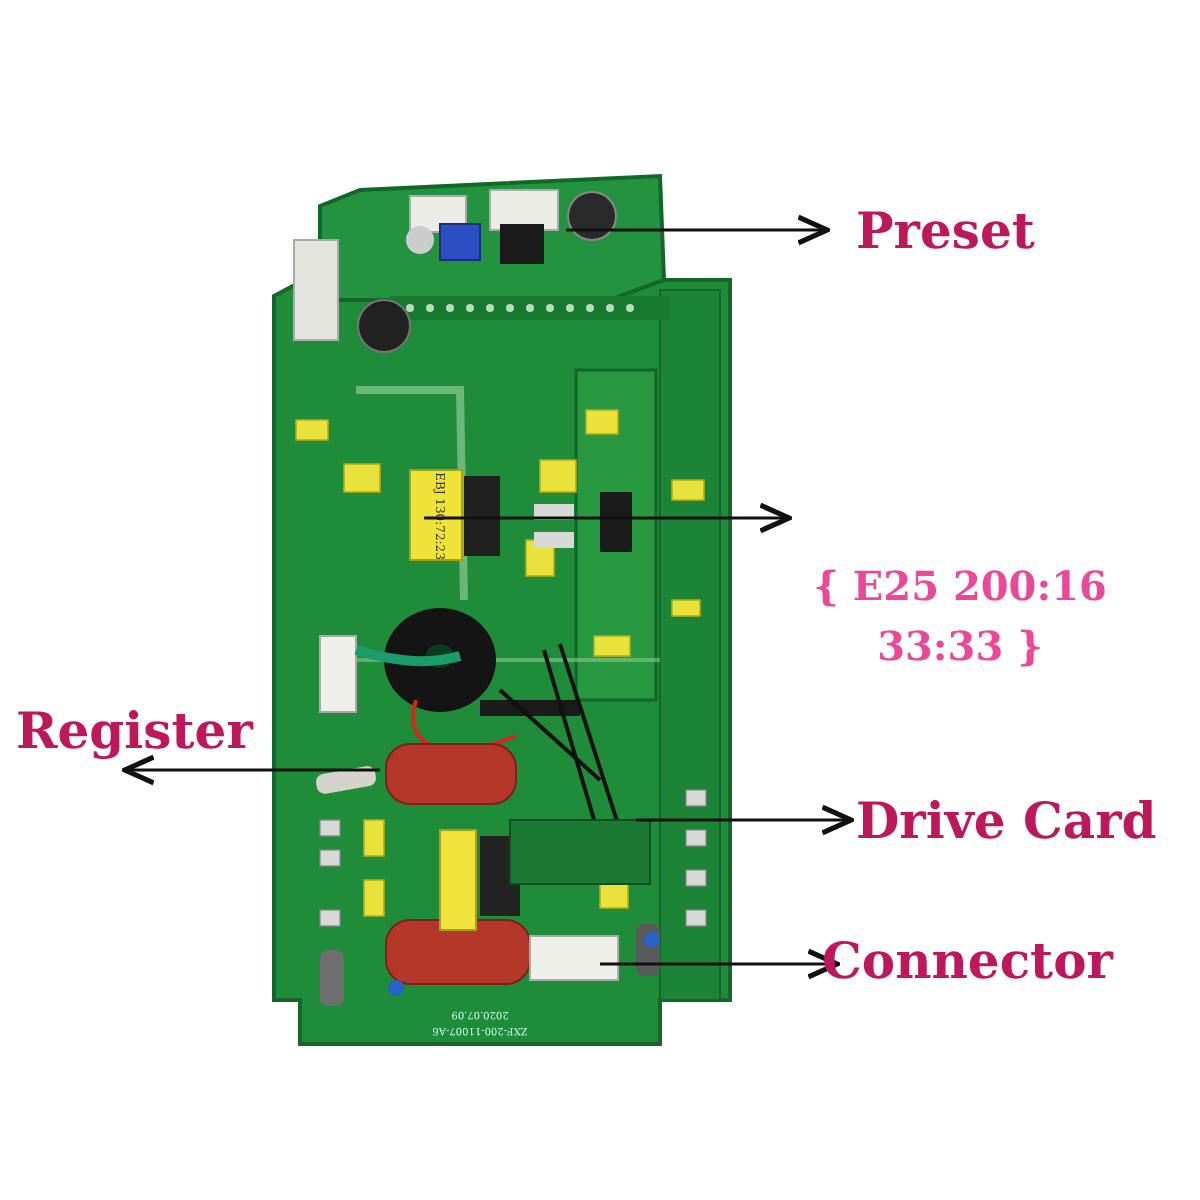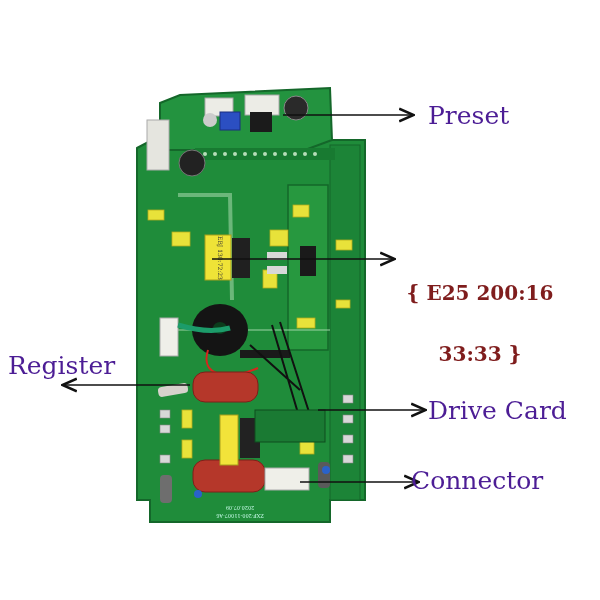--- a/index.html
+++ b/index.html
@@ -3,26 +3,26 @@
   <meta charset="utf-8">
   <style>
     html, body { margin: 0; padding: 0; }
     body {
       width: 600px; height: 600px; background: #ffffff;
       position: relative; overflow: hidden;
       font-family: "DejaVu Serif", "Liberation Serif", serif;
     }
     .stage { position: absolute; left: 0; top: 0; width: 600px; height: 600px; }
     .label {
-      position: absolute; font-weight: normal; color: #4c1d95;
+      position: absolute; font-weight: bold; color: #be185d;
       font-family: "DejaVu Serif", "Liberation Serif", serif;
       white-space: nowrap; line-height: 1;
     }
     .sub {
-      position: absolute; font-weight: bold; color: #7f1d1d;
+      position: absolute; font-weight: bold; color: #ec4899;
       font-family: "DejaVu Serif", "Liberation Serif", serif;
       font-size: 20px; text-align: center; line-height: 30px; white-space: nowrap;
     }
   </style>
 </head>
 <body>
 
 <div class="stage">
   <svg width="600" height="600" viewBox="0 0 600 600" style="position:absolute;left:0;top:0">
     <defs>
@@ -133,17 +133,17 @@
       <line x1="283" y1="115" x2="412" y2="115" marker-end="url(#arrowR)"></line>
       <line x1="212" y1="259" x2="393" y2="259" marker-end="url(#arrowR)"></line>
       <line x1="190" y1="385" x2="64" y2="385" marker-end="url(#arrowR)"></line>
       <line x1="318" y1="410" x2="424" y2="410" marker-end="url(#arrowR)"></line>
       <line x1="300" y1="482" x2="417" y2="482" marker-end="url(#arrowR)"></line>
     </g>
   </svg>
 
   <div class="label" style="left:428px;top:103px;font-size:25px;">Preset</div>
   <div class="sub" style="left:405px;top:278px;width:150px;">{ E25 200:16</div>
-  <div class="sub" style="left:405px;top:308px;width:150px;margin-top:31px;">33:33 }</div>
+  <div class="sub" style="left:405px;top:308px;width:150px;">33:33 }</div>
   <div class="label" style="left:8px;top:353px;font-size:25px;">Register</div>
   <div class="label" style="left:428px;top:398px;font-size:25px;">Drive Card</div>
   <div class="label" style="left:411px;top:468px;font-size:25px;">Connector</div>
 </div>
 
 </body></html>

